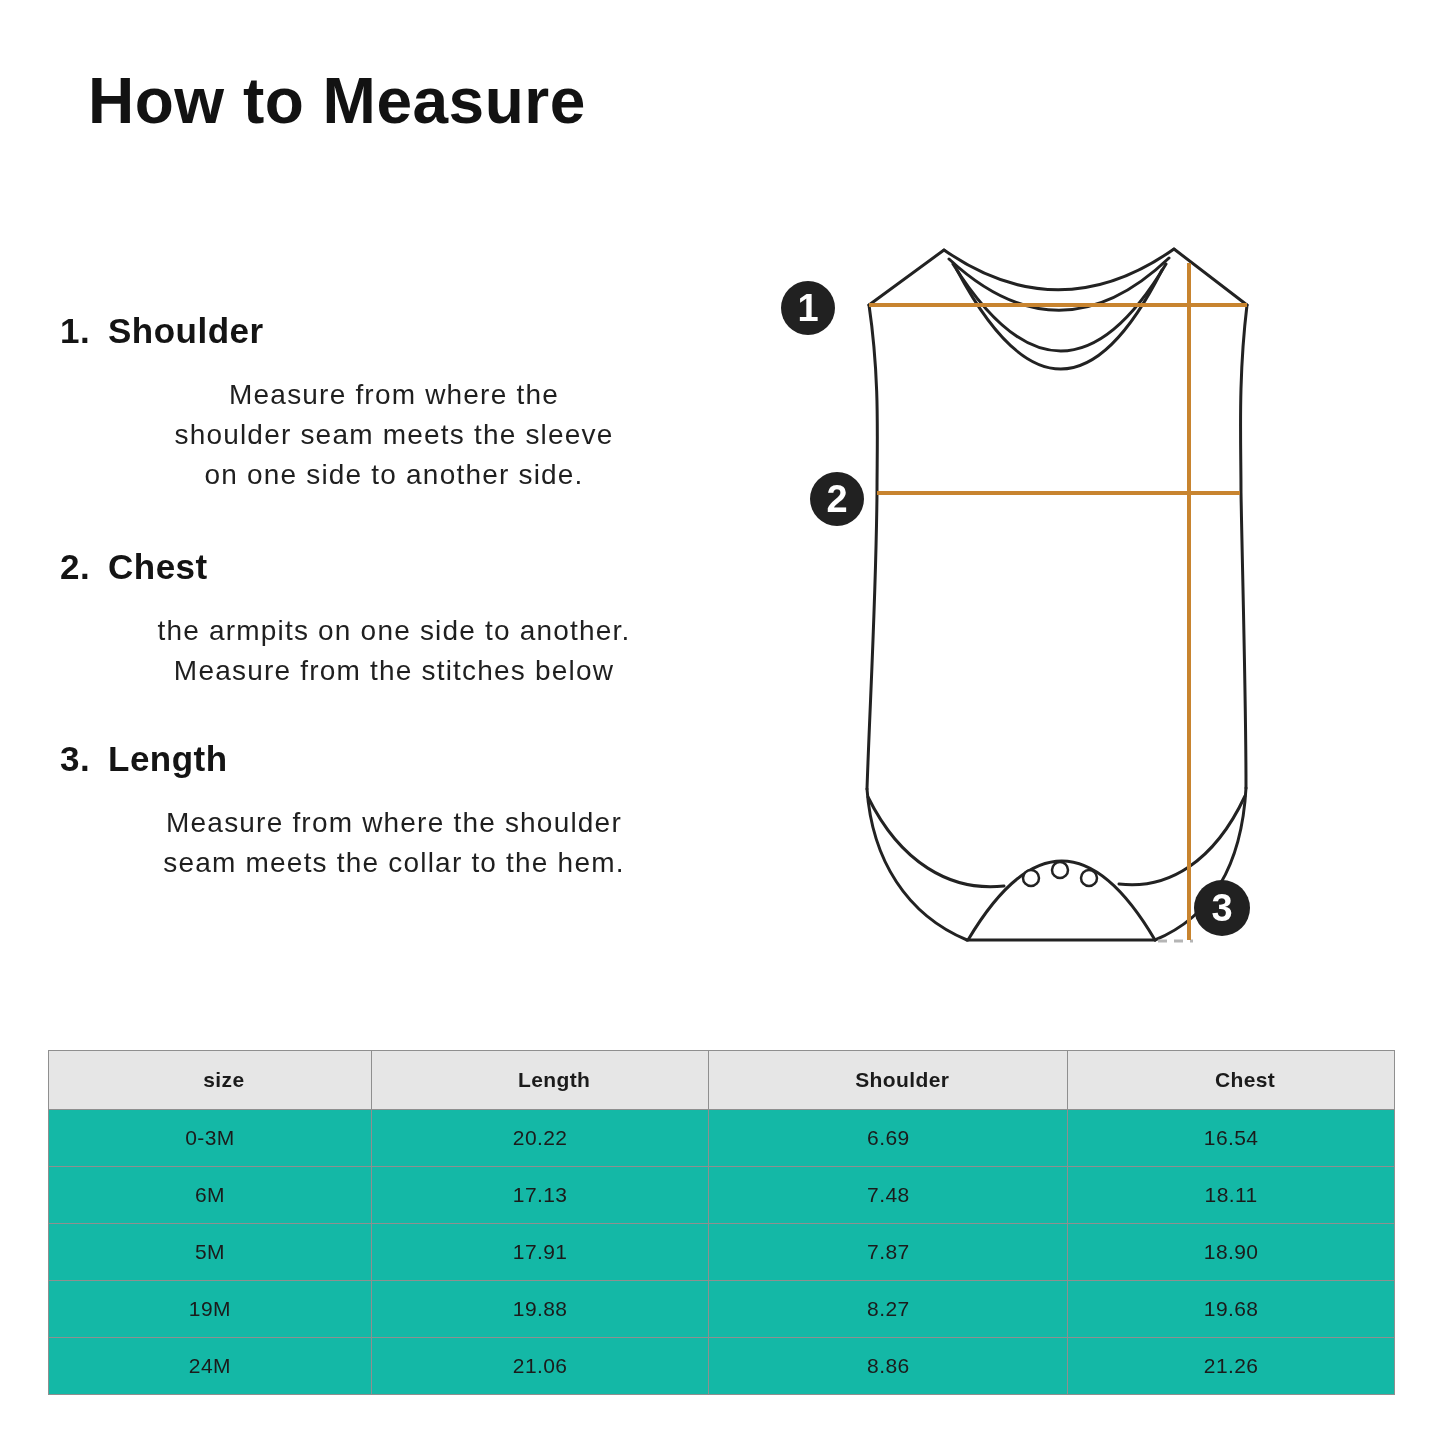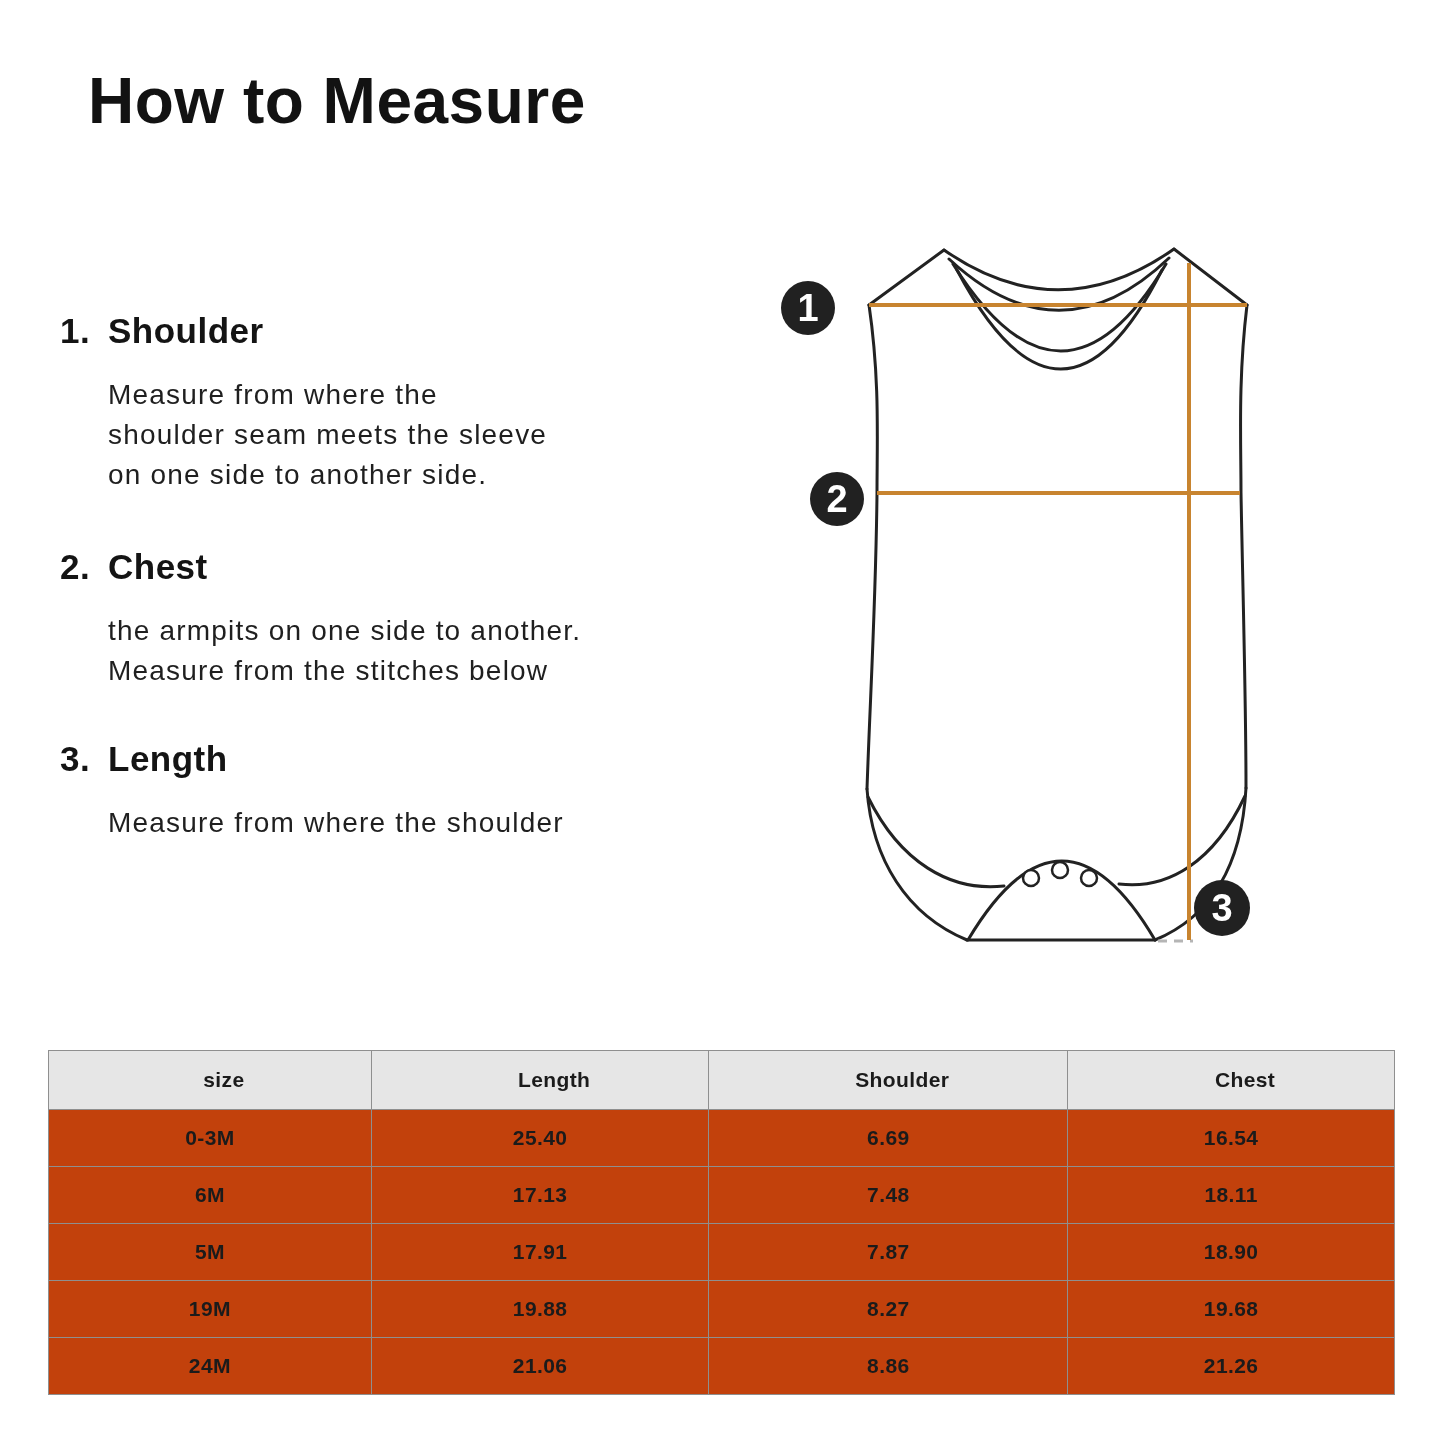--- a/index.html
+++ b/index.html
@@ -16,34 +16,34 @@
   }
   
   .instruction{position:absolute;left:60px;width:620px;}
   .inst-1{top:310px;}
   .inst-2{top:546px;}
   .inst-3{top:738px;}
   .inst-head{display:flex;align-items:baseline;font-size:35px;font-weight:700;
     letter-spacing:0.5px;color:#141414;line-height:42px;}
   .inst-num{width:48px;flex:0 0 48px;}
   .inst-body{margin-left:48px;margin-top:23px;font-size:28px;font-weight:400;
-    letter-spacing:1.2px;line-height:40px;color:#1f1f1f;}
+    letter-spacing:1.2px;line-height:40px;color:#1f1f1f;text-align:center;}
   
   .diagram{position:absolute;left:700px;top:200px;width:690px;height:800px;}
   
   .size-table{
     position:absolute;left:48px;top:1050px;width:1347px;
     border-collapse:collapse;table-layout:fixed;
   }
   .size-table td,.size-table th{
     border:1.5px solid #8f8f8f;text-align:center;vertical-align:middle;
     font-size:21px;letter-spacing:0.4px;color:#1b1b1b;padding:0;
   }
   .size-table th{background:#e6e6e6;font-weight:700;height:58px;padding-left:28px;}
-  .size-table td{background:#c2410c;font-weight:700;height:56px;margin-left:8px;}
+  .size-table td{background:#14b8a6;font-weight:400;height:56px;margin-left:8px;}
 </style>
 </head>
 <body>
 
 <div class="page-title">How to Measure</div>
 
 <div class="instruction inst-1">
   <div class="inst-head">
     <span class="inst-num">1.</span>
     <span>Shoulder</span>
@@ -66,20 +66,21 @@
   </div>
 </div>
 
 <div class="instruction inst-3">
   <div class="inst-head">
     <span class="inst-num">3.</span>
     <span>Length</span>
   </div>
   <div class="inst-body">
     <div>Measure from where the shoulder</div>
+    <div>seam meets the collar to the hem.</div>
   </div>
 </div>
 
 <svg class="diagram" viewBox="700 200 690 800" xmlns="http://www.w3.org/2000/svg">
 
   <path d="M 869 305 L 944 250 Q 1059 330 1174 249 L 1247 305
            C 1238 380 1241 440 1241 493 C 1243 600 1246 700 1246 788
            C 1242 860 1215 915 1155 940 L 967 940
            C 907 915 872 860 867 789 C 870 700 876 600 877 493
            C 877 440 880 380 869 305 Z" fill="#ffffff" stroke="none"></path>
@@ -136,21 +137,21 @@
     <tr>
       <th>size</th>
       <th>Length</th>
       <th>Shoulder</th>
       <th>Chest</th>
     </tr>
   </thead>
   <tbody>
     <tr>
       <td>0-3M</td>
-      <td>25.40</td>
+      <td>20.22</td>
       <td>6.69</td>
       <td>16.54</td>
     </tr>
     <tr>
       <td>6M</td>
       <td>17.13</td>
       <td>7.48</td>
       <td>18.11</td>
     </tr>
     <tr>

